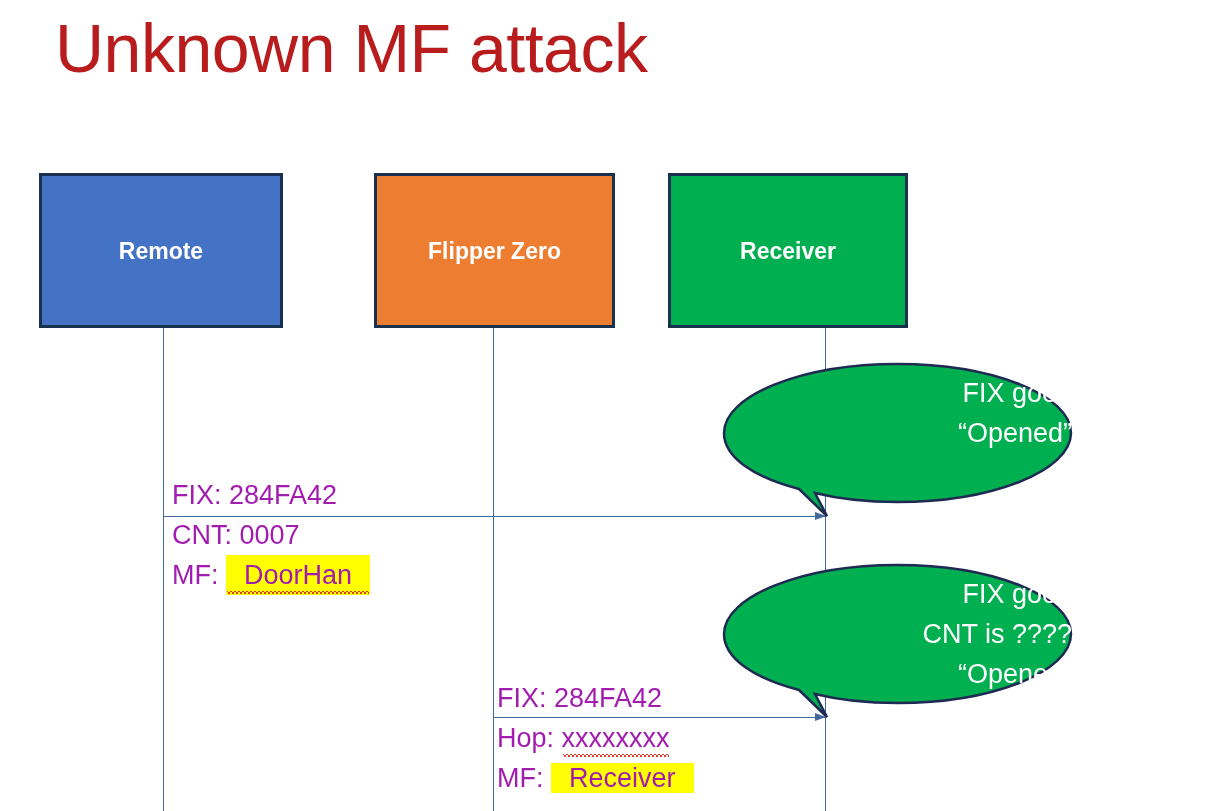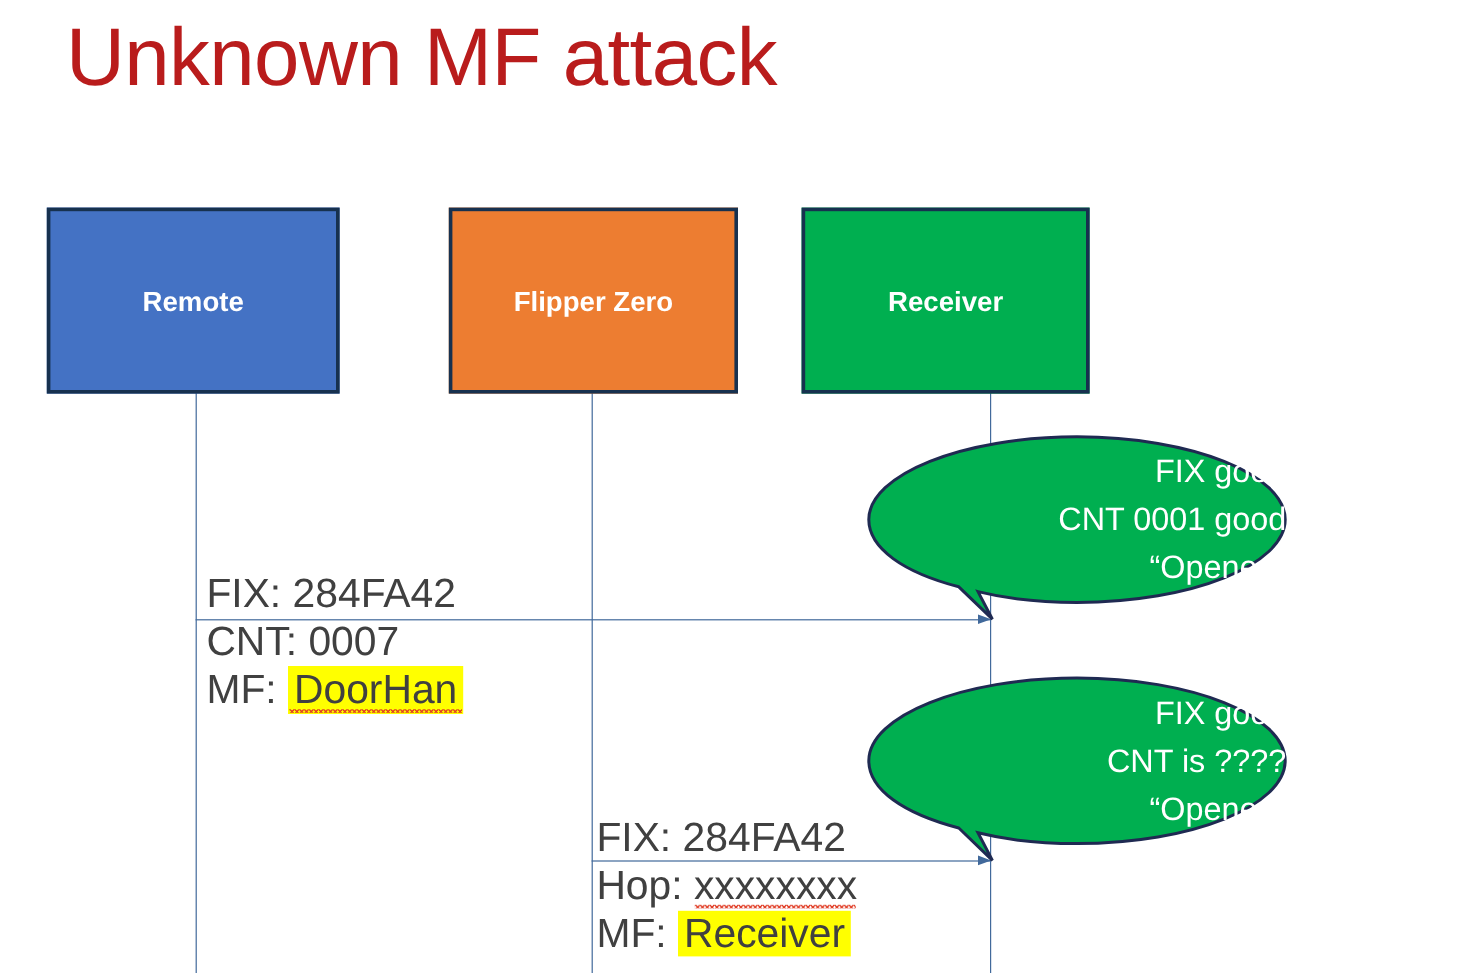--- a/index.html
+++ b/index.html
@@ -75,29 +75,29 @@
     width: 0;
     height: 0;
     border-left: 11px solid #41699b;
     border-top: 4.5px solid transparent;
     border-bottom: 4.5px solid transparent;
   }
 
   
   .msg-text {
     position: absolute;
-    font-size: 34px;
+    font-size: 27px;
     line-height: 40px;
-    color: #404040;
+    color: #a21caf;
     white-space: nowrap;
   }
   .msg-line { display: block; }
   .hl {
     background: #ffff00;
-    padding: 0 5px;
+    padding: 0 18px;
   }
   .squiggle {
     position: relative;
     display: inline-block;
   }
   .squiggle::after {
     content: "";
     position: absolute;
     left: 1px;
     right: 1px;
@@ -166,21 +166,20 @@
       <path d="M 174.5 1
                C 270 1 348 32.5 348 70
                C 348 107.5 270 139 174.5 139
                C 140 139 112 135 92 130
                L 104 153 L 76 126
                C 30 114 1 94 1 70
                C 1 32.5 79 1 174.5 1 Z" fill="#00af50" stroke="#1f2a52" stroke-width="2.5"></path>
     </svg>
     <div class="bubble-text">
       <span class="bubble-line">FIX good</span>
-      <span class="bubble-line">CNT 0001 good</span>
       <span class="bubble-line">“Opened”</span>
     </div>
   </div>
 
   <div class="bubble-wrap" style="left:723px; top:564px; width:349px; height:153px;">
     <svg class="bubble-svg" width="349" height="155" viewBox="0 0 349 155">
       <path d="M 174.5 1
                C 270 1 348 32.5 348 70
                C 348 107.5 270 139 174.5 139
                C 140 139 112 135 92 130

